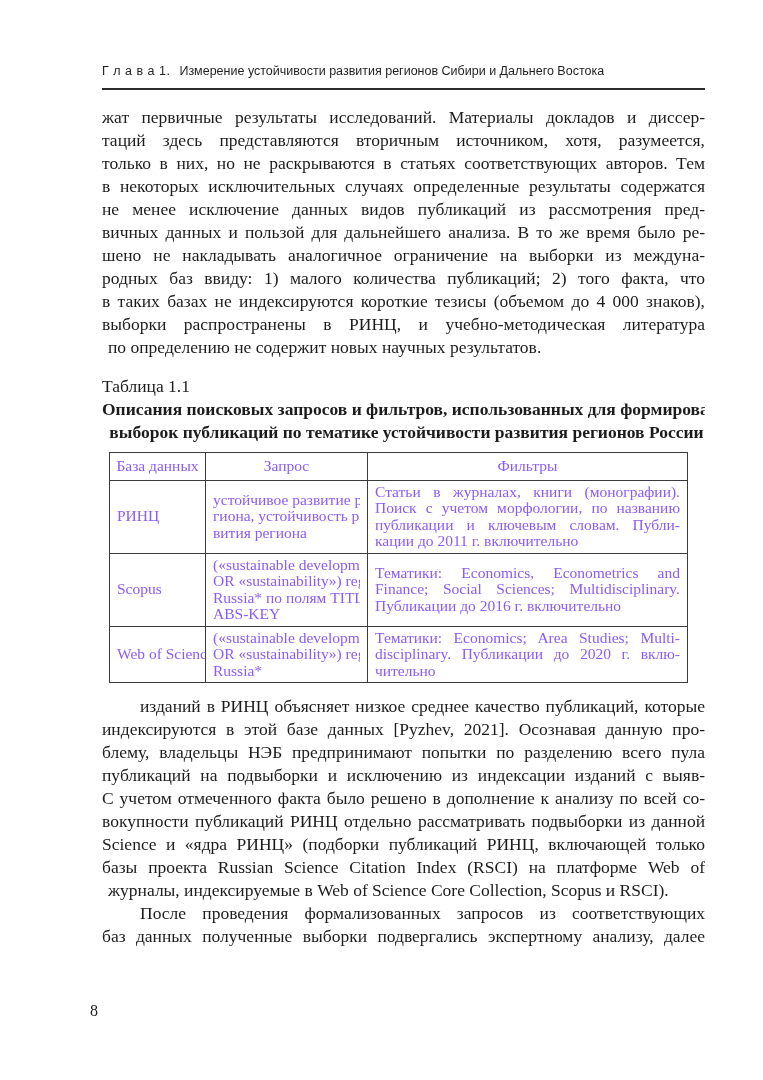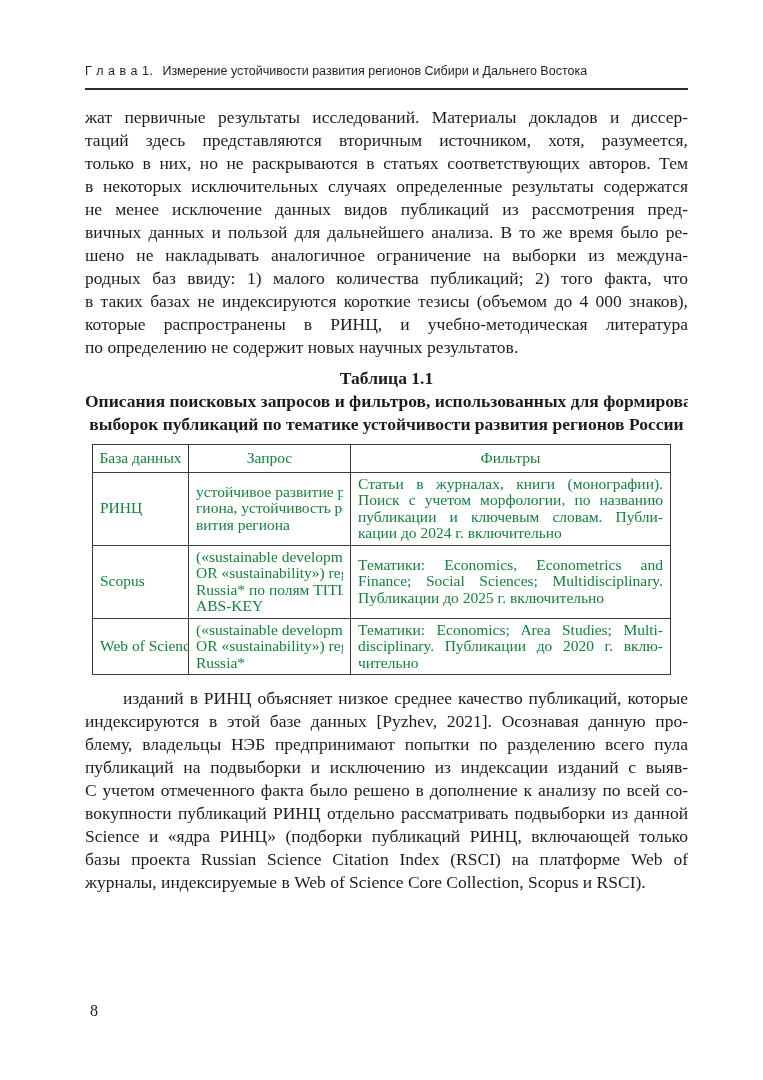--- a/index.html
+++ b/index.html
@@ -11,21 +11,21 @@
     color: #1c1c1c;
   }
   .page {
     position: relative;
     width: 763px; height: 1080px;
     overflow: hidden;
     background: #ffffff;
   }
   .content {
     position: absolute;
-    left: 85px; top: 0;
+    left: 102px; top: 0;
     width: 603px;
   }
   
   .running-head {
     margin-top: 64px;
     padding-bottom: 10px;
     border-bottom: 2px solid #2d2d2d;
     font-family: "Liberation Sans", sans-serif;
     font-size: 12.5px;
     color: #1f1f1f;
@@ -34,50 +34,49 @@
   }
   .rh-chapter { margin-right: 9px; letter-spacing: 0.5px; }
   
   .para { font-size: 17.5px; line-height: 23px; }
   .line {
     white-space: nowrap;
     overflow: hidden;
     text-align: justify;
     text-align-last: justify;
   }
-  .line-last { text-align-last: left; }
+  .line-last { text-align-last: left; margin-left: 6px; }
   .para-indent .line:first-child { text-indent: 38px; }
   #para-1 { margin-top: 16px; }
   #para-2 { margin-top: 12px; }
   
   .tbl-caption {
-    margin-top: 8px;
+    margin-top: 16px;
     font-size: 17.5px; line-height: 23px;
-    text-align: center;
-    font-weight: bold;
+    text-align: left;
   }
   .tbl-title {
     margin-top: 0;
     font-size: 17.5px; line-height: 23px;
     font-weight: bold;
   }
   .tbl-title .line, .tbl-title .line-last {
     text-align: center;
     text-align-last: center;
   }
   
   table.data-table {
     margin-top: 8px;
     margin-left: 7px;
     width: 578px;
     border-collapse: collapse;
     table-layout: fixed;
     font-size: 15.5px;
     line-height: 16.5px;
-    color: #15803d;
+    color: #8b5cf6;
   }
   .data-table th, .data-table td {
     border: 1px solid #3b3b3b;
     padding: 3px 7px;
     vertical-align: middle;
     font-weight: normal;
   }
   .data-table th {
     text-align: center;
     padding: 5px 6px;
@@ -115,21 +114,21 @@
     <section class="para" id="para-1">
         <div class="line">жат первичные результаты исследований. Материалы докладов и диссер-</div>
         <div class="line">таций здесь представляются вторичным источником, хотя, разумеется,</div>
         <div class="line">только в них, но не раскрываются в статьях соответствующих авторов. Тем</div>
         <div class="line">в некоторых исключительных случаях определенные результаты содержатся</div>
         <div class="line">не менее исключение данных видов публикаций из рассмотрения пред-</div>
         <div class="line">вичных данных и пользой для дальнейшего анализа. В то же время было ре-</div>
         <div class="line">шено не накладывать аналогичное ограничение на выборки из междуна-</div>
         <div class="line">родных баз ввиду: 1) малого количества публикаций; 2) того факта, что</div>
         <div class="line">в таких базах не индексируются короткие тезисы (объемом до 4 000 знаков),</div>
-        <div class="line">которые распространены в РИНЦ, и учебно-методическая литература</div>
+        <div class="line">выборки распространены в РИНЦ, и учебно-методическая литература</div>
         <div class="line line-last">по определению не содержит новых научных результатов.</div>
       </section>
 
     <div class="tbl-caption">Таблица 1.1</div>
 
     <div class="tbl-title">
         <div class="line">Описания поисковых запросов и фильтров, использованных для формирования</div>
         <div class="line line-last">выборок публикаций по тематике устойчивости развития регионов России</div>
       </div>
 
@@ -151,35 +150,35 @@
             <td class="db-cell">РИНЦ</td>
             <td>
               <div class="cline">устойчивое развитие ре-</div>
               <div class="cline">гиона, устойчивость раз-</div>
               <div class="cline cline-last">вития региона</div>
             </td>
             <td>
               <div class="cline">Статьи в журналах, книги (монографии).</div>
               <div class="cline">Поиск с учетом морфологии, по названию</div>
               <div class="cline">публикации и ключевым словам. Публи-</div>
-              <div class="cline cline-last">кации до 2024 г. включительно</div>
+              <div class="cline cline-last">кации до 2011 г. включительно</div>
             </td>
           </tr>
           <tr>
             <td class="db-cell">Scopus</td>
             <td>
               <div class="cline">(«sustainable development»</div>
               <div class="cline">OR «sustainability») region*</div>
               <div class="cline">Russia* по полям TITLE-</div>
               <div class="cline cline-last">ABS-KEY</div>
             </td>
             <td>
               <div class="cline">Тематики: Economics, Econometrics and</div>
               <div class="cline">Finance; Social Sciences; Multidisciplinary.</div>
-              <div class="cline cline-last">Публикации до 2025 г. включительно</div>
+              <div class="cline cline-last">Публикации до 2016 г. включительно</div>
             </td>
           </tr>
           <tr>
             <td class="db-cell">Web of Science</td>
             <td>
               <div class="cline">(«sustainable development»</div>
               <div class="cline">OR «sustainability») region*</div>
               <div class="cline cline-last">Russia*</div>
             </td>
             <td>
@@ -196,17 +195,21 @@
         <div class="line">индексируются в этой базе данных [Pyzhev, 2021]. Осознавая данную про-</div>
         <div class="line">блему, владельцы НЭБ предпринимают попытки по разделению всего пула</div>
         <div class="line">публикаций на подвыборки и исключению из индексации изданий с выяв-</div>
         <div class="line">С учетом отмеченного факта было решено в дополнение к анализу по всей со-</div>
         <div class="line">вокупности публикаций РИНЦ отдельно рассматривать подвыборки из данной</div>
         <div class="line">Science и «ядра РИНЦ» (подборки публикаций РИНЦ, включающей только</div>
         <div class="line">базы проекта Russian Science Citation Index (RSCI) на платформе Web of</div>
         <div class="line line-last">журналы, индексируемые в Web of Science Core Collection, Scopus и RSCI).</div>
       </section>
 
+    <section class="para para-indent" id="para-3">
+        <div class="line">После проведения формализованных запросов из соответствующих</div>
+        <div class="line">баз данных полученные выборки подвергались экспертному анализу, далее</div>
+      </section>
 
   </div>
 
   <div class="page-number">8</div>
 </div>
 
 </body></html>

